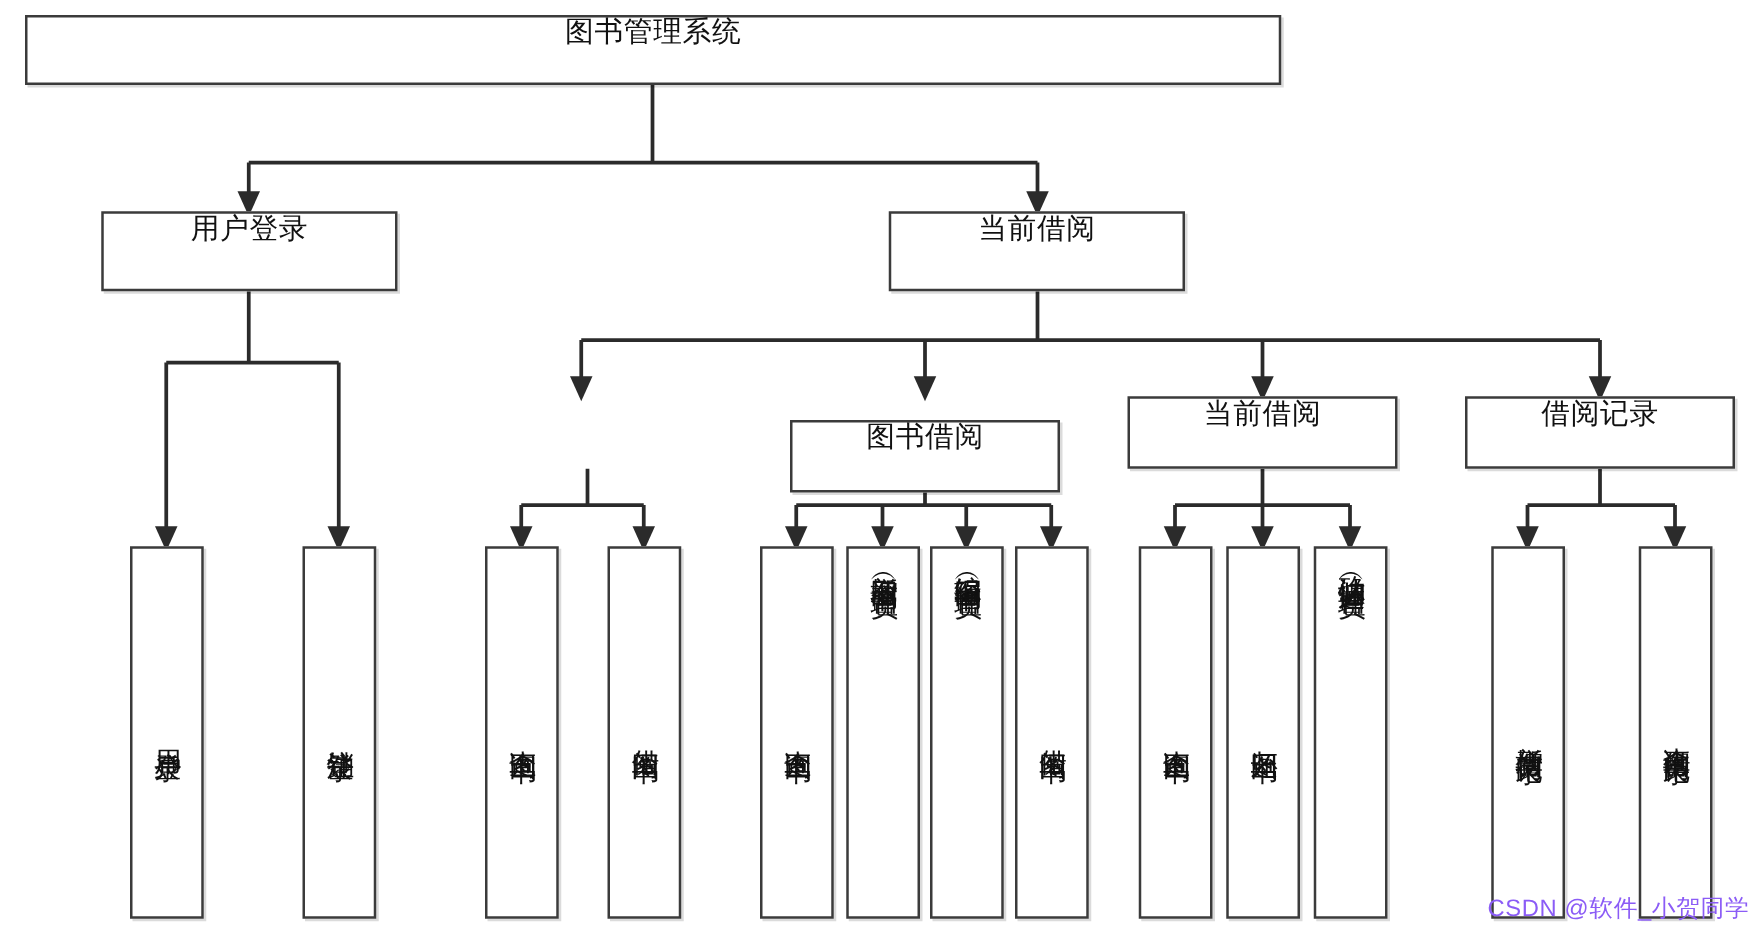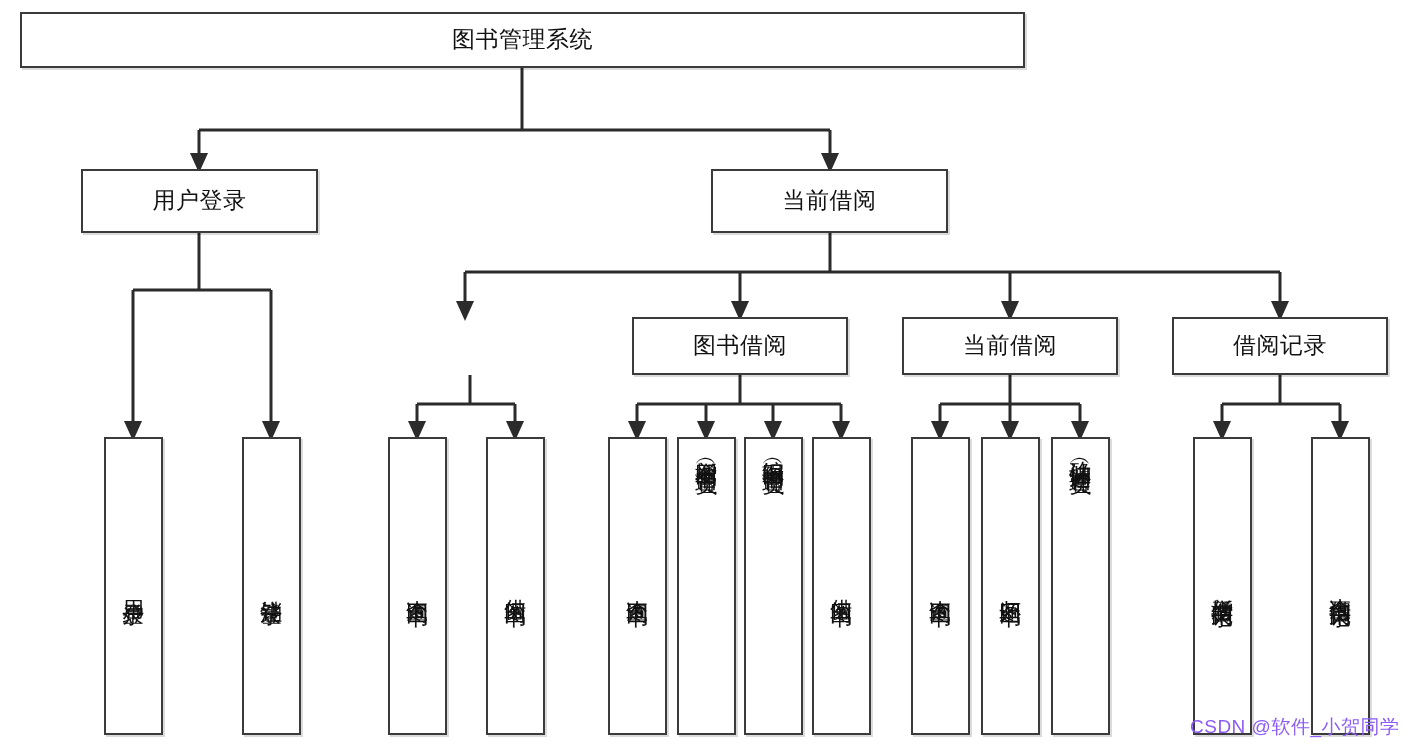--- a/index.html
+++ b/index.html
@@ -26,21 +26,21 @@
     width: 1405px;
     height: 747px;
     pointer-events: none;
   }
   .node {
     position: absolute;
     box-sizing: border-box;
     background: #ffffff;
     border: 2.5px solid #3b3b3b;
     display: flex;
-    align-items: center;
+    align-items: flex-start;
     justify-content: center;
     box-shadow: 2px 2px 0 rgba(0,0,0,0.14);
   }
   .node .label {
     color: #111111;
     letter-spacing: 0.5px;
     white-space: nowrap;
   }
   
   .node.horiz .label {
@@ -171,21 +171,21 @@
 
   <div class="node horiz" style="left:81px; top:169px; width:237px; height:64px;">
     <span class="label">用户登录</span>
   </div>
 
   <div class="node horiz" style="left:711px; top:169px; width:237px; height:64px;">
     <span class="label">当前借阅</span>
   </div>
 
 
-  <div class="node horiz" style="left:632px; top:317px; width:216px; height:58px;">
+  <div class="node horiz" style="left:632px; top:336px; width:216px; height:58px;">
     <span class="label">图书借阅</span>
   </div>
 
   <div class="node horiz" style="left:1172px; top:317px; width:216px; height:58px;">
     <span class="label">借阅记录</span>
   </div>
 
   <div class="node horiz" style="left:902px; top:317px; width:216px; height:58px;">
     <span class="label">当前借阅</span>
   </div>

